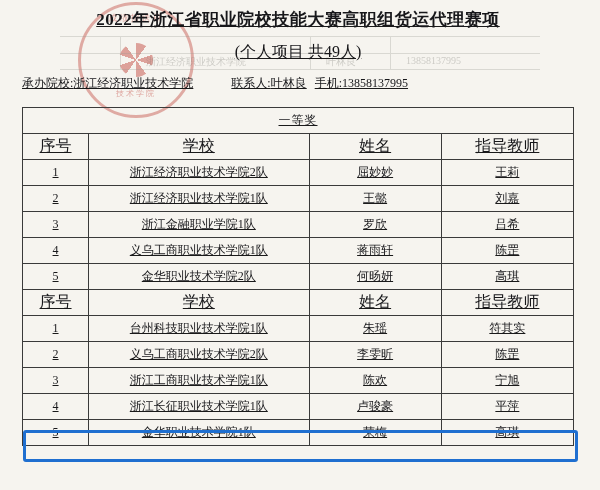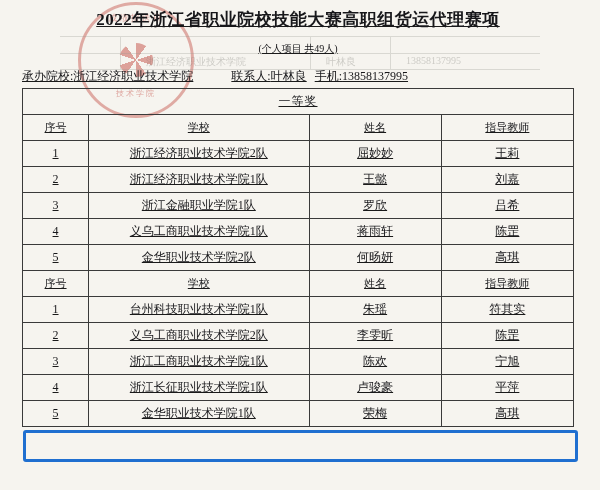--- a/index.html
+++ b/index.html
@@ -104,42 +104,42 @@
   .doc-title {
     text-align: center;
     font-size: 17px;
     font-weight: bold;
     line-height: 1.45;
     letter-spacing: 0.5px;
     color: #17171a;
   }
   .doc-subtitle {
     text-align: center;
-    font-size: 10px;
+    font-size: 16px;
     margin-top: 9px;
     color: #17171a;
   }
 
   .meta-line {
     display: flex;
     align-items: baseline;
     margin-top: 12px;
     font-size: 12px;
     white-space: nowrap;
     text-align: right;
   }
   .meta-line .lbl { color: #17171a; }
   .meta-line .val { color: #17171a; }
   .meta-gap-1 { width: 38px; }
   .meta-gap-2 { width: 8px; }
 
   table.grade {
     width: 100%;
     border-collapse: collapse;
-    margin-top: 3px;
+    margin-top: 15px;
     table-layout: fixed;
   }
   table.grade td, table.grade th {
     border: 1px solid #3a3a3a;
     height: 25px;
     text-align: center;
     font-size: 12px;
     font-weight: normal;
     color: #17171a;
     padding: 0;
@@ -149,21 +149,21 @@
   .col-no   { width: 12%; }
   .col-sch  { width: 40%; }
   .col-name { width: 24%; }
   .col-tea  { width: 24%; }
 
   td.award {
     font-size: 13px;
     letter-spacing: 1px;
     height: 27px;
   }
-  tr.header-row td { font-size: 11px; }
+  tr.header-row td { font-size: 16px; }
 
   
   tr.highlight td {
     position: relative;
   }
   .hl-overlay {
     position: absolute;
     border: 3px solid #1f6fd0;
     border-radius: 3px;
     z-index: 5;

